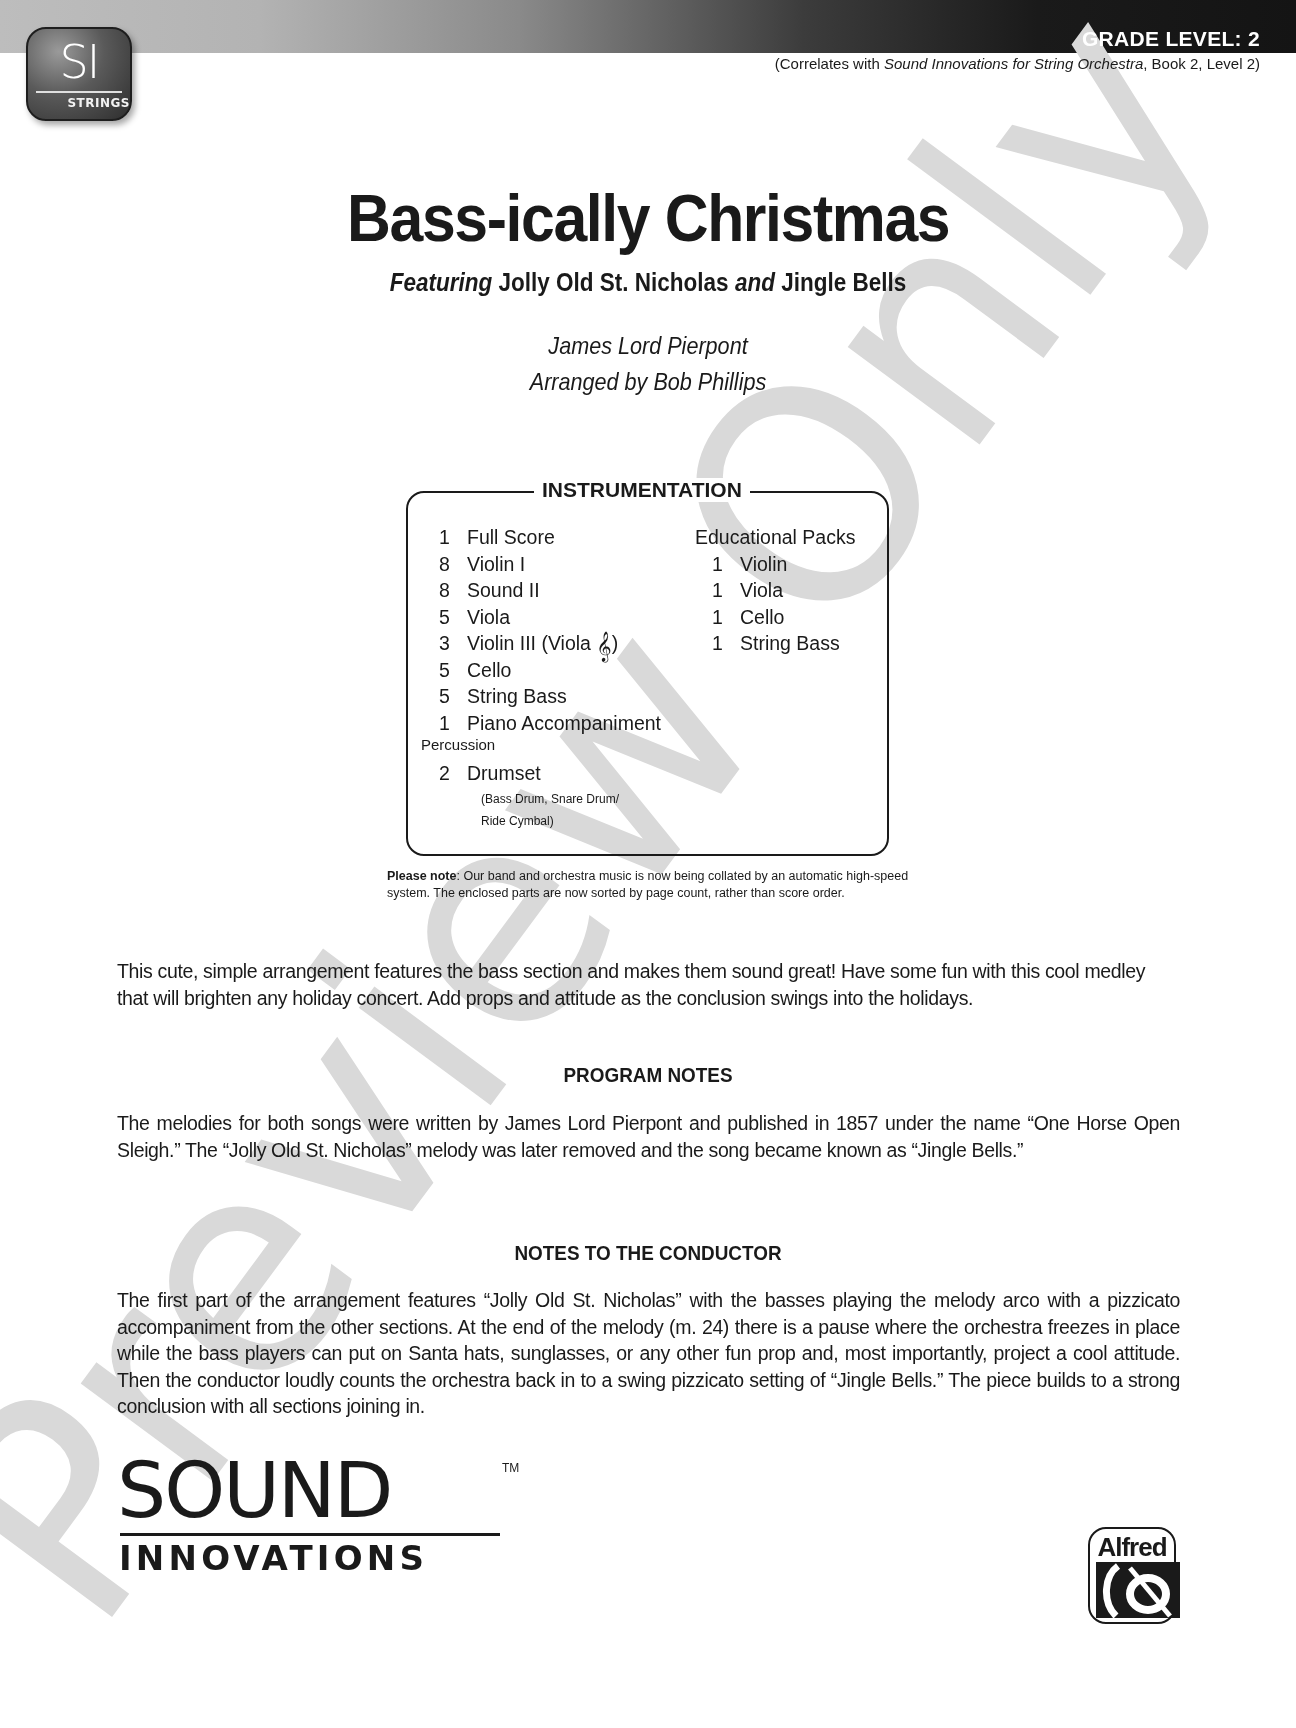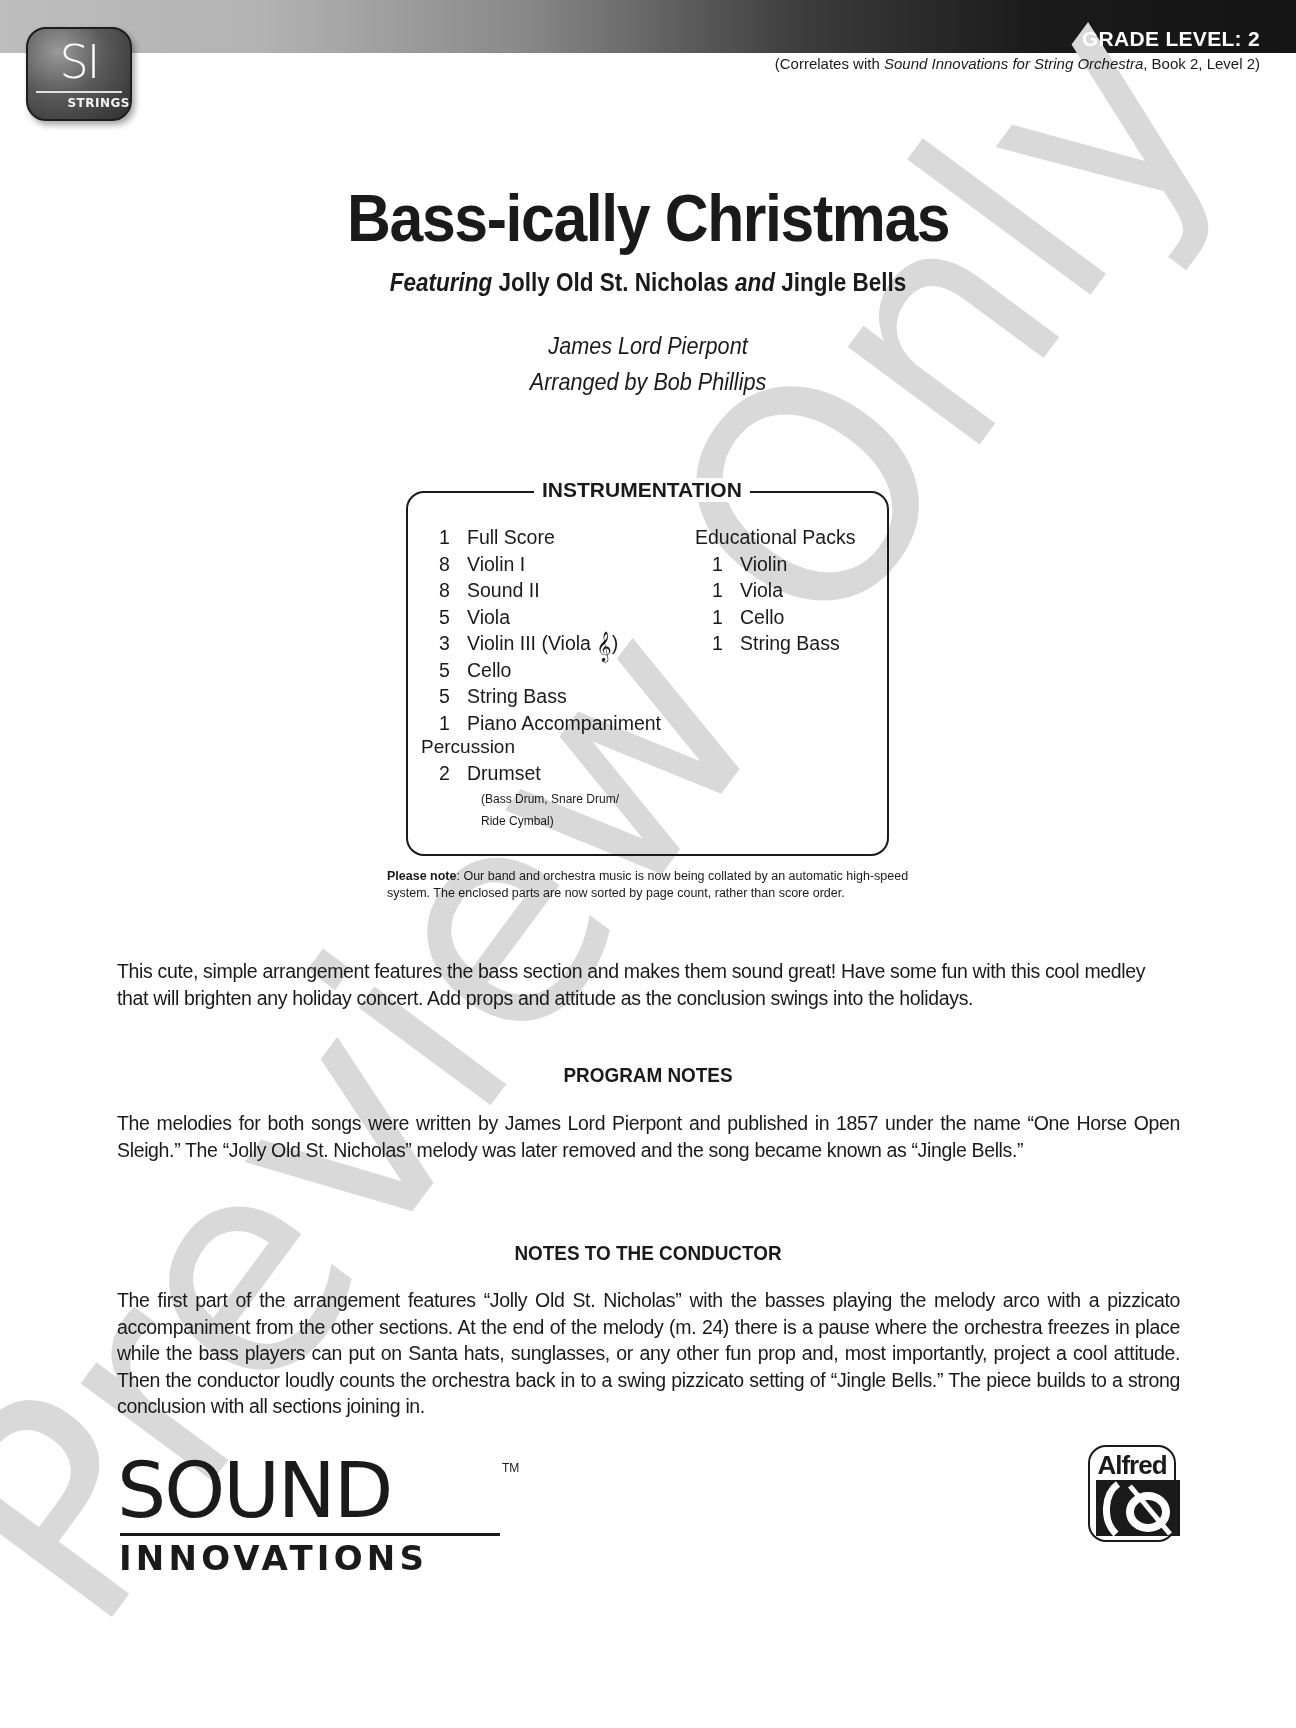--- a/index.html
+++ b/index.html
@@ -72,21 +72,21 @@
   .instr-title {
     position: absolute; left: 534px; top: 478px; z-index: 4;
     background: #ffffff; padding: 0 8px;
     font-weight: bold; font-size: 21px;
   }
   .instr-col { position: absolute; z-index: 4; font-size: 19.5px; line-height: 26.5px; }
   .instr-col .row { display: flex; height: 26.5px; white-space: nowrap; }
   .instr-col .qty { width: 30px; text-align: left; }
   .col-left { left: 439px; top: 524px; }
   .col-left .qty { width: 28px; padding-left: 0; }
-  .percussion-label { position: absolute; left: 421px; top: 736px; z-index: 4; font-size: 19px; }
+  .percussion-label { position: absolute; left: 421px; top: 736px; z-index: 4; font-size: 15px; }
   .drum-row { position: absolute; left: 439px; top: 762px; z-index: 4; font-size: 19.5px; display: flex; }
   .drum-row .qty { width: 28px; }
   .drum-detail { position: absolute; left: 481px; top: 788px; z-index: 4; font-size: 12px; line-height: 22px; }
   .col-right { left: 695px; top: 524px; }
   .col-right .edu-head { height: 26.5px; }
   .col-right .row { padding-left: 17px; }
   .col-right .qty { width: 28px; }
   .clef { font-family: "DejaVu Sans", sans-serif; font-size: 26px; vertical-align: -5px; line-height: 10px; }
   .please-note {
     position: absolute; z-index: 3; left: 387px; top: 868px; width: 540px;
@@ -119,21 +119,21 @@
   .si-wordmark .rule { position: absolute; left: 3px; top: 78px; width: 380px; height: 3px; background: #1a1a1a; }
   .si-wordmark .innov {
     position: absolute; left: 2px; top: 83px;
     font-family: "DejaVu Sans", sans-serif; font-weight: bold; font-size: 34px; letter-spacing: 4.2px; color: #1a1a1a;
   }
   .si-wordmark .forso {
     position: absolute; left: 2px; top: 128px;
     font-family: "DejaVu Sans", sans-serif; font-weight: bold; font-size: 24px; letter-spacing: 1.3px; color: #808080;
   }
   .alfred {
-    position: absolute; z-index: 3; left: 1088px; top: 1445px; width: 88px; height: 97px;
+    position: absolute; z-index: 3; left: 1088px; top: 1527px; width: 88px; height: 97px;
     border: 2px solid #1a1a1a; border-radius: 18px; box-sizing: border-box; background: #fff;
   }
   .alfred .aname {
     position: absolute; left: 0; right: 0; top: 3px; text-align: center;
     font-weight: bold; font-size: 26px; letter-spacing: -1px; color: #1a1a1a;
   }
   .alfred .aemblem { position: absolute; left: 6px; top: 33px; width: 84px; height: 56px; background: #1a1a1a; }
 </style>
 </head>
 <body>

